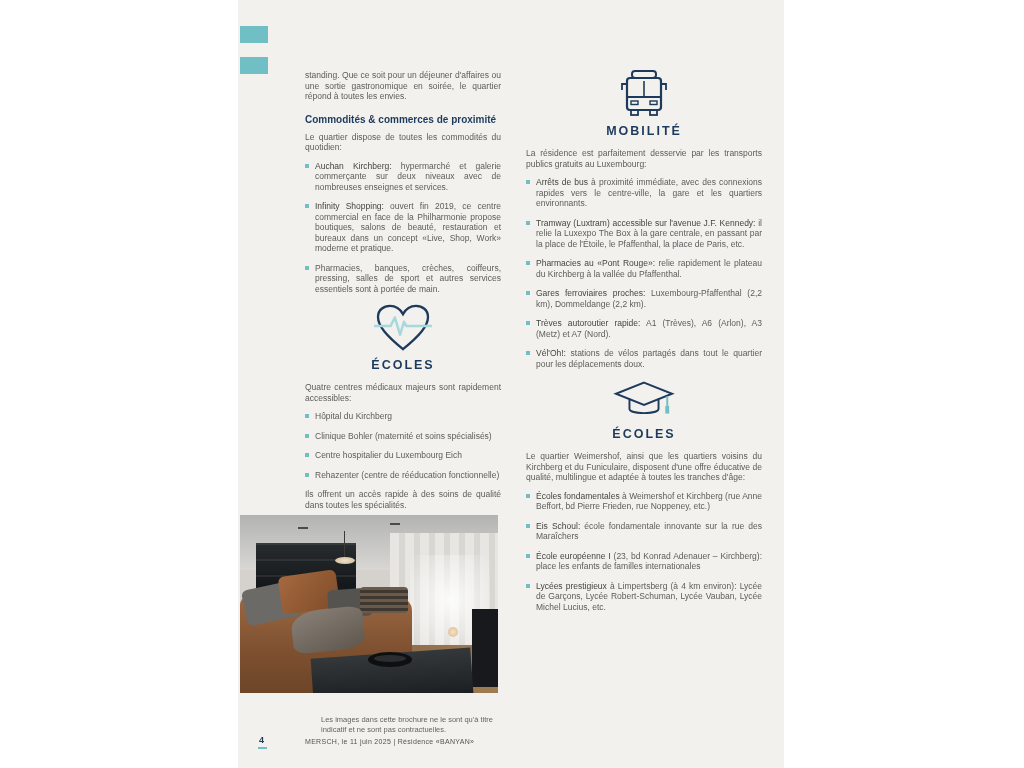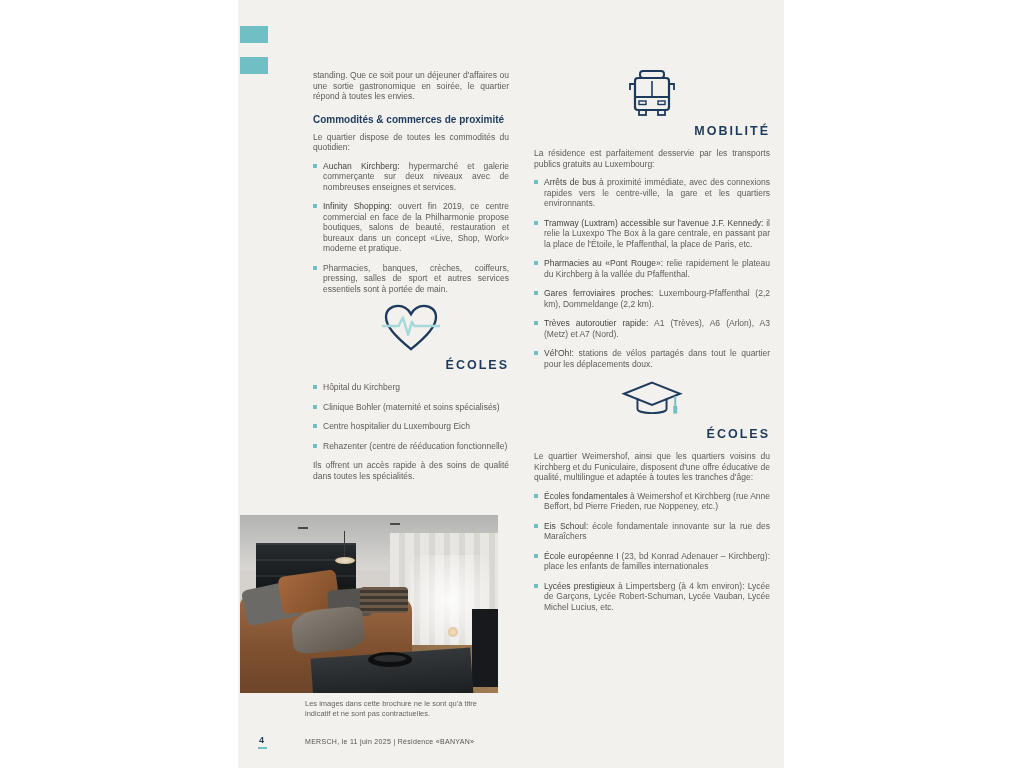--- a/index.html
+++ b/index.html
@@ -5,27 +5,27 @@
   html,body{margin:0;padding:0;background:#ffffff;width:1024px;height:768px;overflow:hidden;
     font-family:"Liberation Sans","DejaVu Sans",sans-serif;}
   .canvas{position:relative;width:1024px;height:768px;background:#ffffff;}
   .page{position:absolute;left:238px;top:0;width:546px;height:768px;background:#f2f1ee;}
 
   
   .sq{position:absolute;left:2px;width:28px;height:17px;background:#6fbfc4;}
   .sq1{top:26px;} .sq2{top:57px;}
 
   
-  .col{position:absolute;margin-left:8px;}
+  .col{position:absolute;}
   .col-left{left:67px;top:70px;width:196px;}
   .col-right{left:288px;top:58px;width:236px;}
 
   .body-text{font-size:8.5px;line-height:10.5px;color:#5d5c59;text-align:justify;margin:0 0 8px 0;}
   .sub-title{font-size:10px;color:#1d3a5c;font-weight:700;margin:12px 0 7px 0;}
-  .section-title{font-size:12.5px;letter-spacing:2px;color:#1d3a5c;text-align:right;font-weight:700;margin:4px 0 10px 0;}
+  .section-title{font-size:12.5px;letter-spacing:2px;color:#1d3a5c;text-align:center;font-weight:700;margin:4px 0 10px 0;}
   .lead{font-weight:400;color:#45453f;}
 
   ul.bullet-list{list-style:none;margin:0 0 6px 0;padding:0;}
   ul.bullet-list li{position:relative;padding-left:10px;margin-bottom:9px;font-size:8.5px;line-height:10.5px;color:#5d5c59;text-align:justify;}
   .bullet{position:absolute;left:0;top:3px;width:4px;height:4px;background:#6fbfc4;}
 
   .icon-wrap{text-align:center;margin:10px 0 2px 0;}
 
   
   .photo{position:absolute;left:2px;top:515px;width:258px;height:178px;overflow:hidden;background:#cfcdc9;}
@@ -57,21 +57,21 @@
   .ph-p4{left:120px;top:72px;width:48px;height:26px;z-index:5;border-radius:4px;
     background:repeating-linear-gradient(180deg,#6b5a4a 0 3px,#3e3831 3px 6px);}
   .ph-throw{left:52px;top:94px;width:72px;height:42px;z-index:6;transform:rotate(-6deg);
     background:linear-gradient(160deg,#8a8178,#5f574e);border-radius:40% 20% 30% 20%;}
   .ph-table{left:72px;bottom:-6px;width:160px;height:46px;z-index:7;transform:rotate(-4deg);
     background:linear-gradient(180deg,#34383a,#1c1f21);}
   .ph-bowl{left:128px;bottom:26px;width:44px;height:15px;background:#0e0f10;border-radius:50%;z-index:8;}
   .ph-bowl:after{content:"";position:absolute;left:6px;top:3px;width:32px;height:7px;border-radius:50%;background:#2b2d2e;}
 
   
-  .caption{position:absolute;left:67px;top:699px;width:182px;font-size:7.5px;line-height:9.5px;color:#66655f;margin:0;}
+  .caption{position:absolute;left:67px;top:699px;width:182px;font-size:7.5px;line-height:9.5px;color:#66655f;margin:16px;}
   .footer{position:absolute;left:0;top:735px;width:546px;height:20px;}
   .page-num{position:absolute;left:21px;top:0;font-size:9px;font-weight:700;color:#1d3a5c;}
   .num-line{position:absolute;left:20px;top:12px;width:9px;height:2px;background:#6fbfc4;}
   .footer-text{position:absolute;left:67px;top:3px;font-size:7px;letter-spacing:0.3px;color:#55544f;}
 
   svg{display:inline-block;vertical-align:top;}
 </style>
 </head>
 <body>
 
@@ -92,20 +92,21 @@
         <li><span class="bullet"></span><span class="lead"></span><span>Pharmacies, banques, crèches, coiffeurs, pressing, salles de sport et autres services essentiels sont à portée de main.</span></li>
       </ul>
 
       <div class="icon-wrap">
         <svg width="58" height="50" viewBox="0 0 60 52" fill="none">
           <path d="M30 47 C13 33,4 23,4 13.5 C4 6,10 2,16.5 2 C22.5 2,27.5 6,30 10.5 C32.5 6,37.5 2,43.5 2 C50 2,56 6,56 13.5 C56 23,47 33,30 47 Z" stroke="#1d3a5c" stroke-width="2.4"></path>
           <path d="M0 23 L17 23 L21.5 14 L27 32 L31 18.5 L33.5 23 L60 23" stroke="#a7d9dc" stroke-width="2.6" stroke-linejoin="round" stroke-linecap="round"></path>
         </svg>
       </div>
       <h2 class="section-title">ÉCOLES</h2>
+      <p class="body-text">Quatre centres médicaux majeurs sont rapidement accessibles:</p>
       <ul class="bullet-list">
         <li><span class="bullet"></span><span>Hôpital du Kirchberg</span></li>
         <li><span class="bullet"></span><span>Clinique Bohler (maternité et soins spécialisés)</span></li>
         <li><span class="bullet"></span><span>Centre hospitalier du Luxembourg Eich</span></li>
         <li><span class="bullet"></span><span>Rehazenter (centre de rééducation fonctionnelle)</span></li>
       </ul>
       <p class="body-text">Ils offrent un accès rapide à des soins de qualité dans toutes les spécialités.</p>
     </div>
 
     <div class="col col-right">

